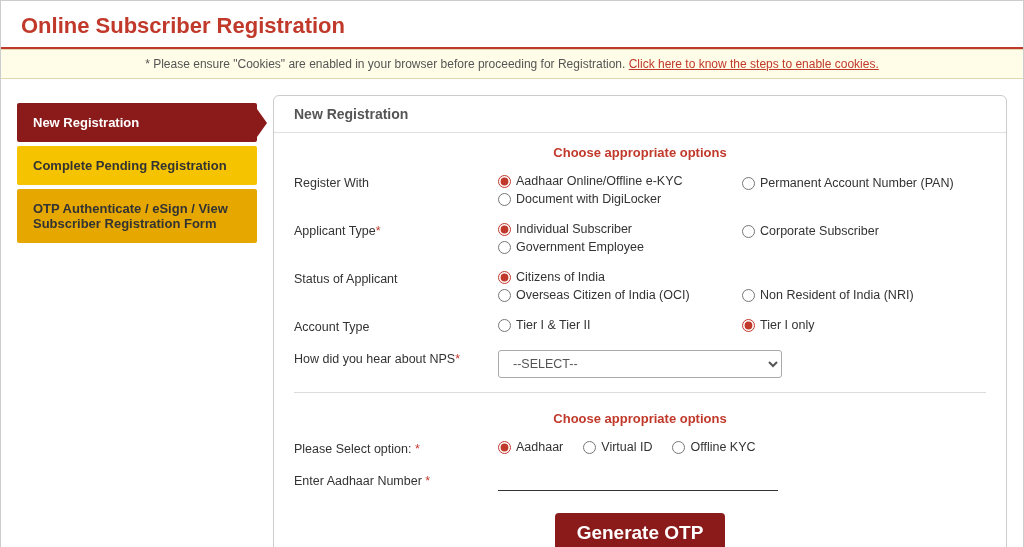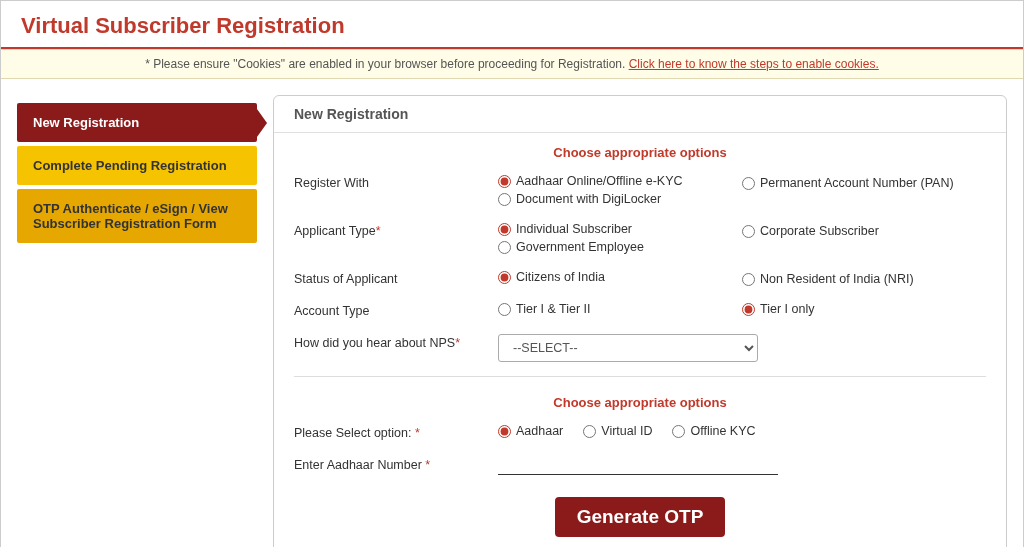--- a/index.html
+++ b/index.html
@@ -134,21 +134,21 @@
       align-items: center;
       gap: 5px;
       font-size: 12.5px;
       white-space: nowrap;
     }
     .radio-option input[type="radio"] {
       accent-color: #c0392b;
       cursor: pointer;
     }
     .select-field {
-      width: 260px;
+      width: 284px;
       padding: 5px 10px;
       border: 1px solid #aaa;
       border-radius: 3px;
       font-size: 12.5px;
       background: #fff;
       color: #555;
       cursor: pointer;
     }
     .divider-line {
       border: none;
@@ -181,21 +181,21 @@
       grid-template-columns: 1fr 1fr;
       gap: 4px 0;
     }
   </style>
 </head>
 <body>
 
 <div class="page-wrapper">
 
   <div class="page-header">
-    <h1>Virtual Subscriber Registration</h1>
+    <h1>Online Subscriber Registration</h1>
   </div>
 
   <div class="cookie-notice">
     <span>* Please ensure "Cookies" are enabled in your browser before proceeding for Registration.</span>
     <a>Click here to know the steps to enable cookies.</a>
   </div>
 
   <div class="main-content">
 
     <div class="sidebar">
@@ -266,20 +266,24 @@
       </div>
 
       <div class="form-row">
         <div class="form-label">Status of Applicant</div>
         <div class="form-controls">
           <div class="row-two-cols" style="width:100%">
             <div style="display:flex;flex-direction:column;gap:4px;">
               <label class="radio-option">
                 <input type="radio" name="status_applicant" checked="" style="">
                 <span>Citizens of India</span>
+              </label>
+              <label class="radio-option">
+                <input type="radio" name="status_applicant" style="">
+                <span>Overseas Citizen of India (OCI)</span>
               </label>
             </div>
             <div style="display:flex;align-items:flex-end;padding-top:2px;">
               <label class="radio-option">
                 <input type="radio" name="status_applicant" style="">
                 <span>Non Resident of India (NRI)</span>
               </label>
             </div>
           </div>
         </div>

